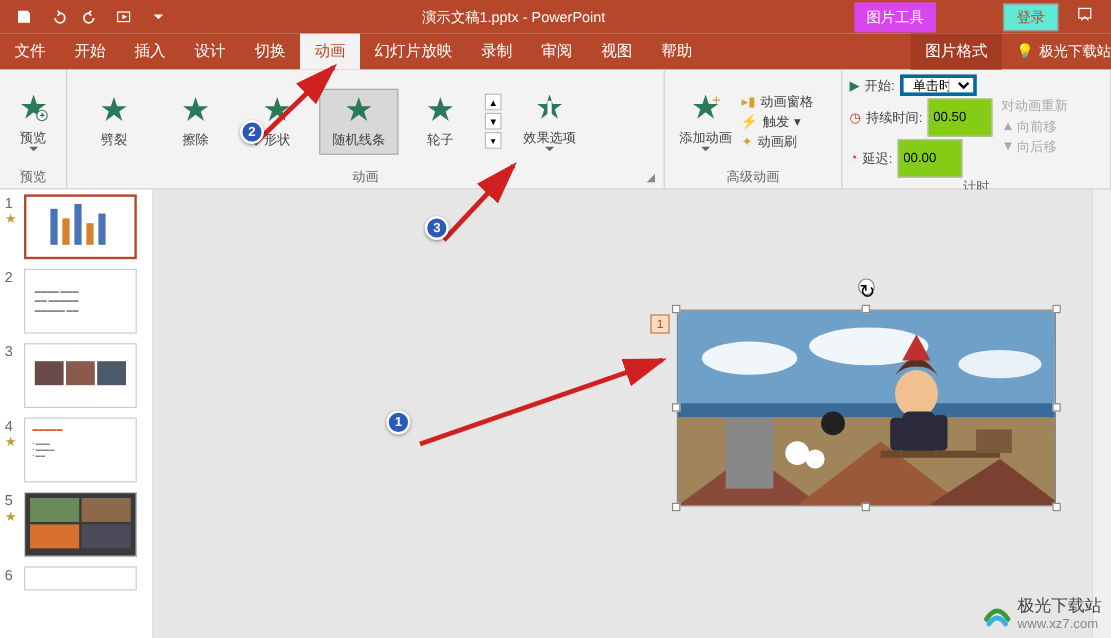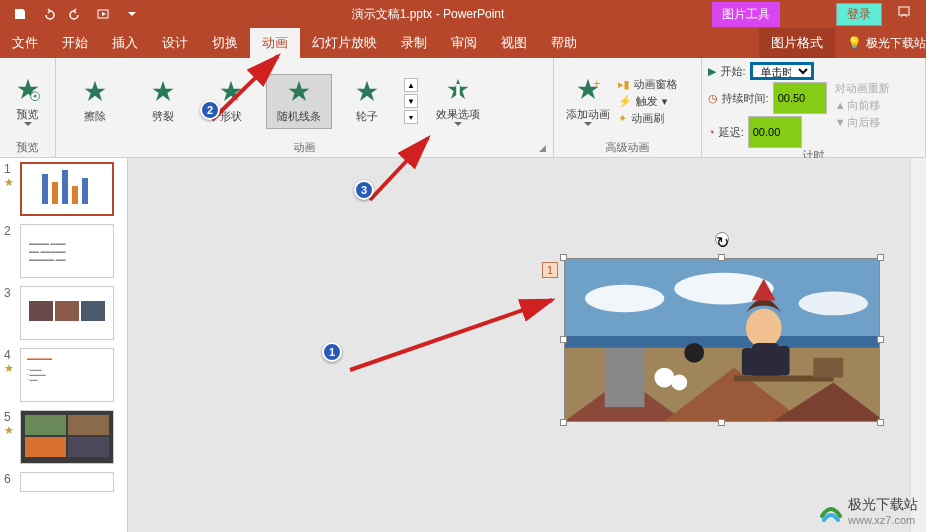--- a/index.html
+++ b/index.html
@@ -153,27 +153,27 @@
     </div>
     <div class="group-label">预览</div>
   </div>
 
   <div class="ribbon-group" style="width:498px">
     <div class="group-content">
       <div class="anim-btn">
         <svg class="star-icon" viewBox="0 0 32 32">
             <path fill="#2a7a5a" d="M16 2l3 9h9l-7 5 3 9-8-6-8 6 3-9-7-5h9z"></path>
           </svg>
+        <div class="anim-label">劈裂</div>
+      </div>
+      <div class="anim-btn">
+        <svg class="star-icon" viewBox="0 0 32 32">
+            <path fill="#2a7a5a" d="M16 2l3 9h9l-7 5 3 9-8-6-8 6 3-9-7-5h9z"></path>
+          </svg>
         <div class="anim-label">擦除</div>
-      </div>
-      <div class="anim-btn">
-        <svg class="star-icon" viewBox="0 0 32 32">
-            <path fill="#2a7a5a" d="M16 2l3 9h9l-7 5 3 9-8-6-8 6 3-9-7-5h9z"></path>
-          </svg>
-        <div class="anim-label">劈裂</div>
       </div>
       <div class="anim-btn">
         <svg class="star-icon" viewBox="0 0 32 32">
             <path fill="#2a7a5a" d="M16 2l3 9h9l-7 5 3 9-8-6-8 6 3-9-7-5h9z"></path>
           </svg>
         <div class="anim-label">形状</div>
       </div>
       <div class="anim-btn selected">
         <svg class="star-icon" viewBox="0 0 32 32">
             <path fill="#2a7a5a" d="M16 2l3 9h9l-7 5 3 9-8-6-8 6 3-9-7-5h9z"></path>

